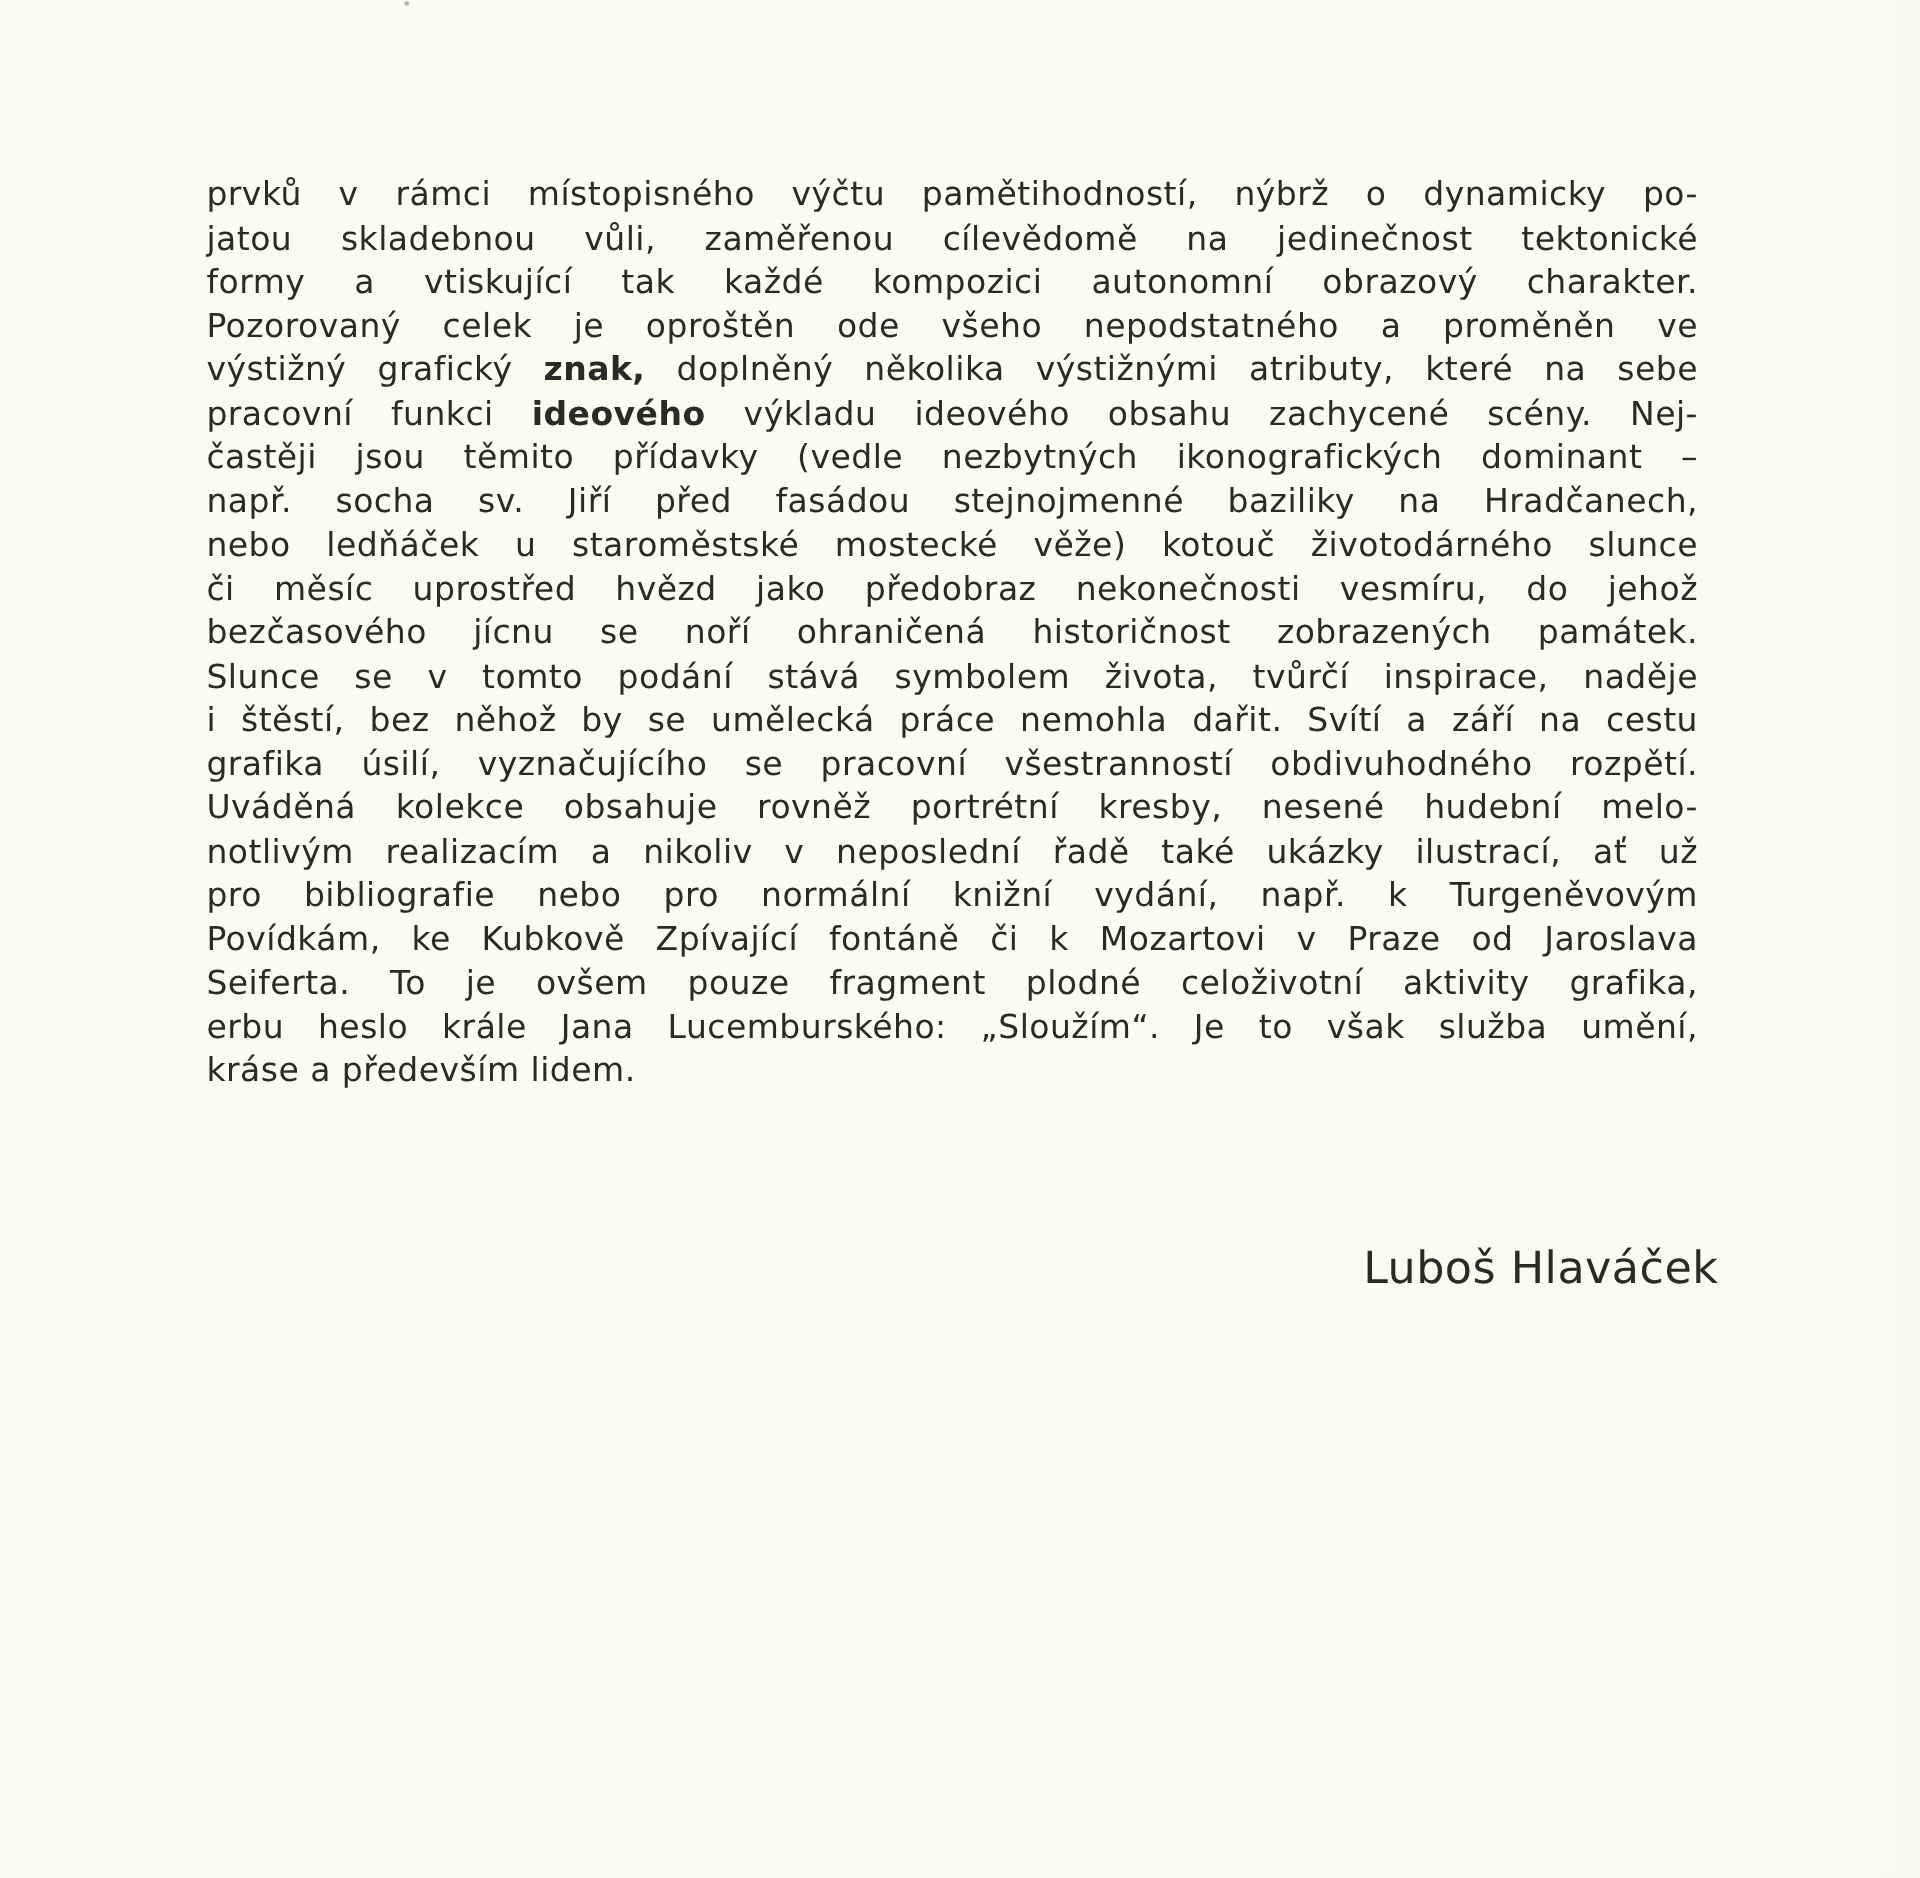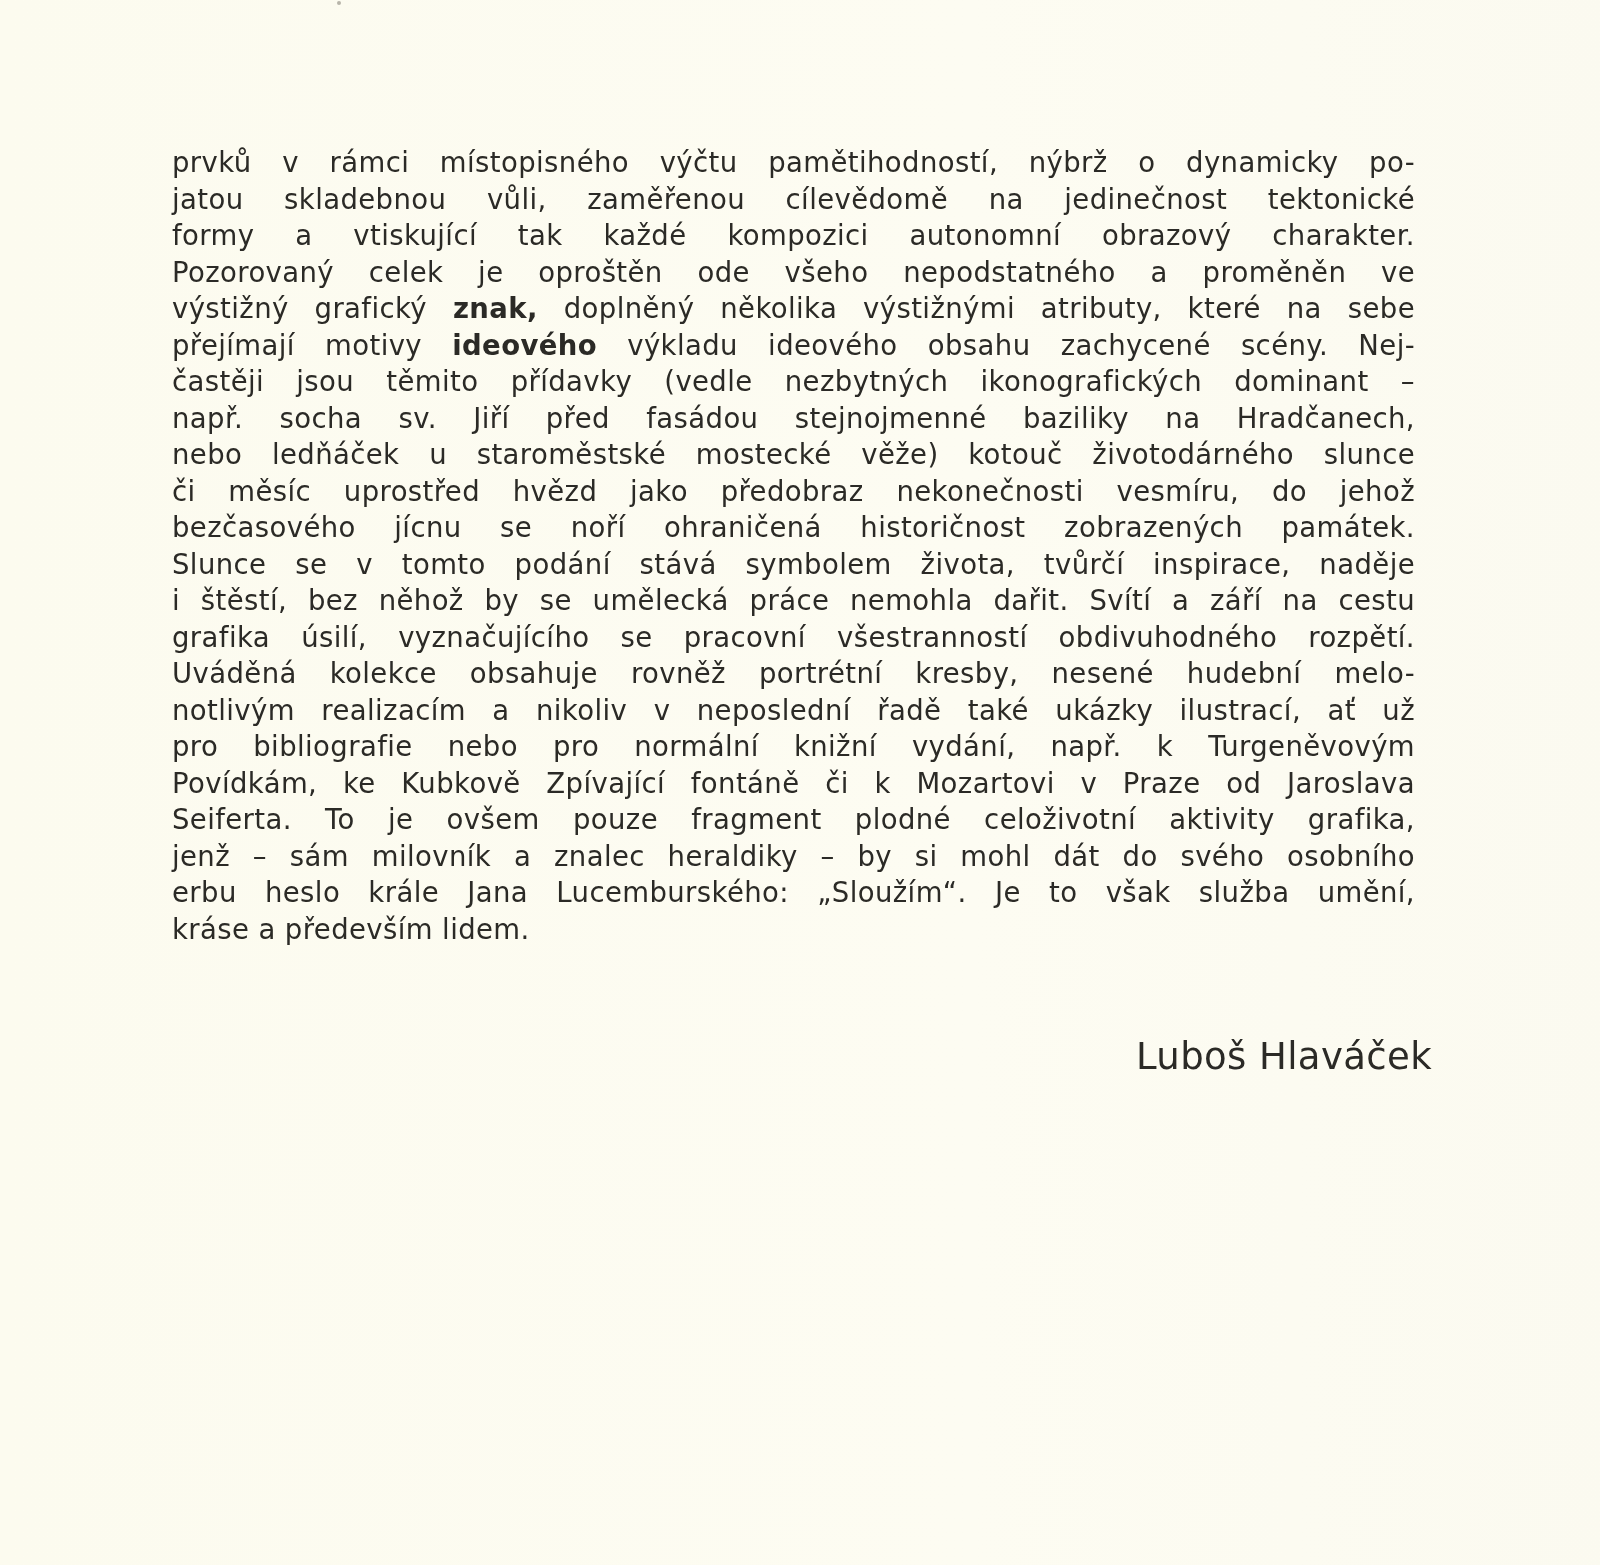--- a/index.html
+++ b/index.html
@@ -75,32 +75,31 @@
 <body>
 
 <div class="page">
   <div class="speck"></div>
   <div class="text-block" id="text-block">
       <div class="line"><span class="seg">prvků v rámci místopisného výčtu pamětihodností, nýbrž o dynamicky po-</span></div>
       <div class="line"><span class="seg">jatou skladebnou vůli, zaměřenou cílevědomě na jedinečnost tektonické</span></div>
       <div class="line"><span class="seg">formy a vtiskující tak každé kompozici autonomní obrazový charakter.</span></div>
       <div class="line"><span class="seg">Pozorovaný celek je oproštěn ode všeho nepodstatného a proměněn ve</span></div>
       <div class="line"><span class="seg">výstižný grafický </span><span class="seg bold">znak,</span><span class="seg"> doplněný několika výstižnými atributy, které na sebe</span></div>
-      <div class="line"><span class="seg">přejímají motivy </span><span class="seg bold">ideového</span><span class="seg"> výkladu ideového obsahu zachycené scény. Nej-</span></div>
+      <div class="line"><span class="seg">pracovní funkci </span><span class="seg bold">ideového</span><span class="seg"> výkladu ideového obsahu zachycené scény. Nej-</span></div>
       <div class="line"><span class="seg">častěji jsou těmito přídavky (vedle nezbytných ikonografických dominant –</span></div>
       <div class="line"><span class="seg">např. socha sv. Jiří před fasádou stejnojmenné baziliky na Hradčanech,</span></div>
       <div class="line"><span class="seg">nebo ledňáček u staroměstské mostecké věže) kotouč životodárného slunce</span></div>
       <div class="line"><span class="seg">či měsíc uprostřed hvězd jako předobraz nekonečnosti vesmíru, do jehož</span></div>
       <div class="line"><span class="seg">bezčasového jícnu se noří ohraničená historičnost zobrazených památek.</span></div>
       <div class="line"><span class="seg">Slunce se v tomto podání stává symbolem života, tvůrčí inspirace, naděje</span></div>
       <div class="line"><span class="seg">i štěstí, bez něhož by se umělecká práce nemohla dařit. Svítí a září na cestu</span></div>
       <div class="line"><span class="seg">grafika úsilí, vyznačujícího se pracovní všestranností obdivuhodného rozpětí.</span></div>
       <div class="line"><span class="seg">Uváděná kolekce obsahuje rovněž portrétní kresby, nesené hudební melo-</span></div>
       <div class="line"><span class="seg">notlivým realizacím a nikoliv v neposlední řadě také ukázky ilustrací, ať už</span></div>
       <div class="line" style="word-spacing: 0.00173611px;"><span class="seg">pro bibliografie nebo pro normální knižní vydání, např. k Turgeněvovým</span></div>
       <div class="line"><span class="seg">Povídkám, ke Kubkově Zpívající fontáně či k Mozartovi v Praze od Jaroslava</span></div>
       <div class="line"><span class="seg">Seiferta. To je ovšem pouze fragment plodné celoživotní aktivity grafika,</span></div>
-      <div class="line"><span class="seg">jenž – sám milovník a znalec heraldiky – by si mohl dát do svého osobního</span></div>
       <div class="line"><span class="seg">erbu heslo krále Jana Lucemburského: „Sloužím“. Je to však služba umění,</span></div>
       <div class="line last"><span class="seg">kráse a především lidem.</span></div>
     </div>
   <div class="signature">Luboš Hlaváček</div>
 </div>
 
 </body></html>

